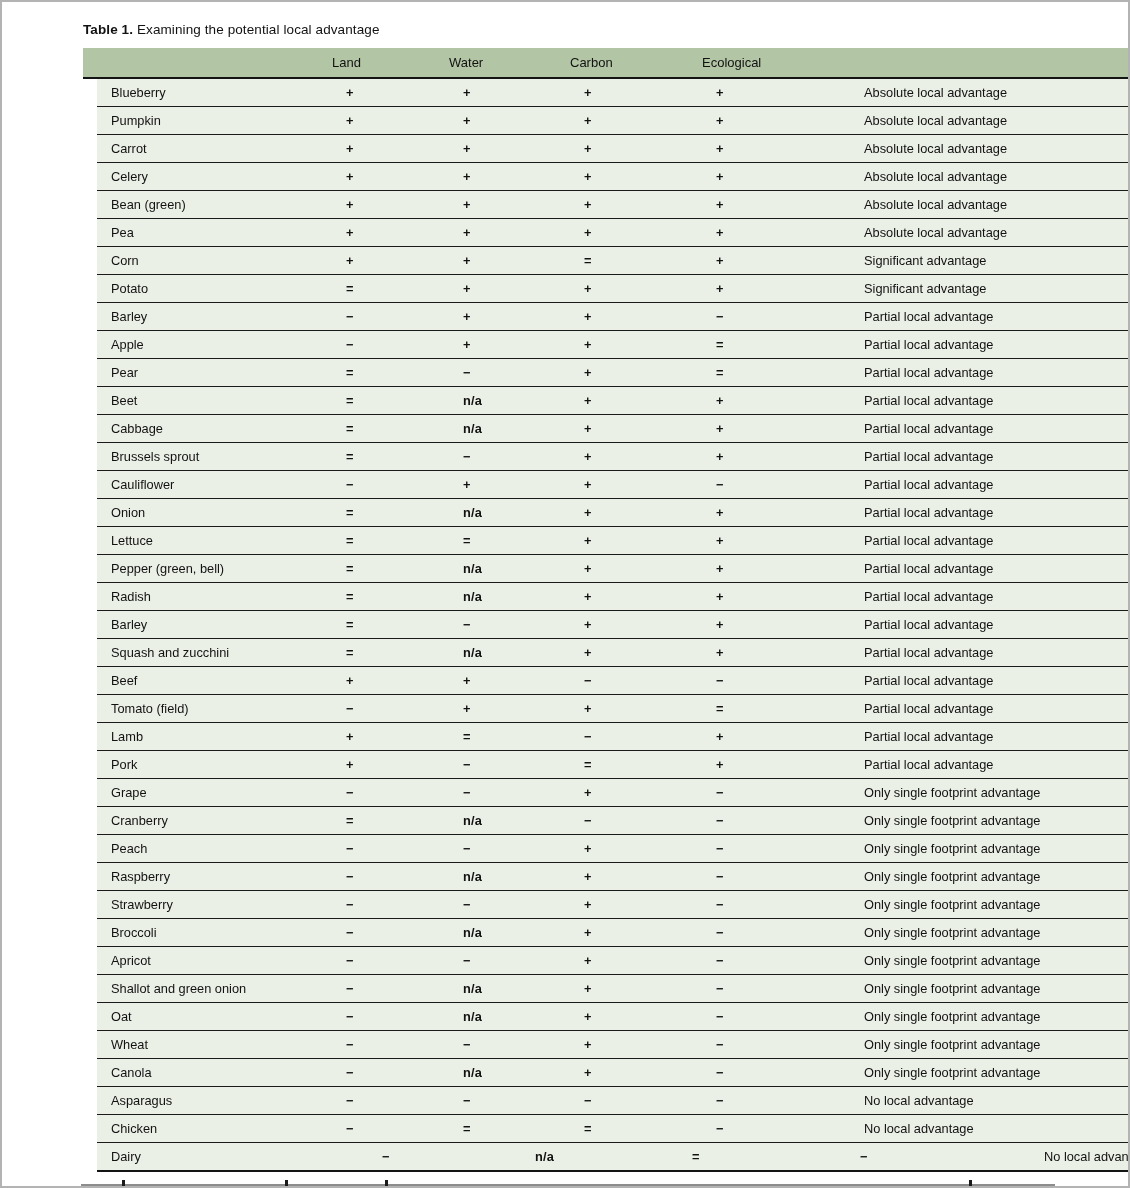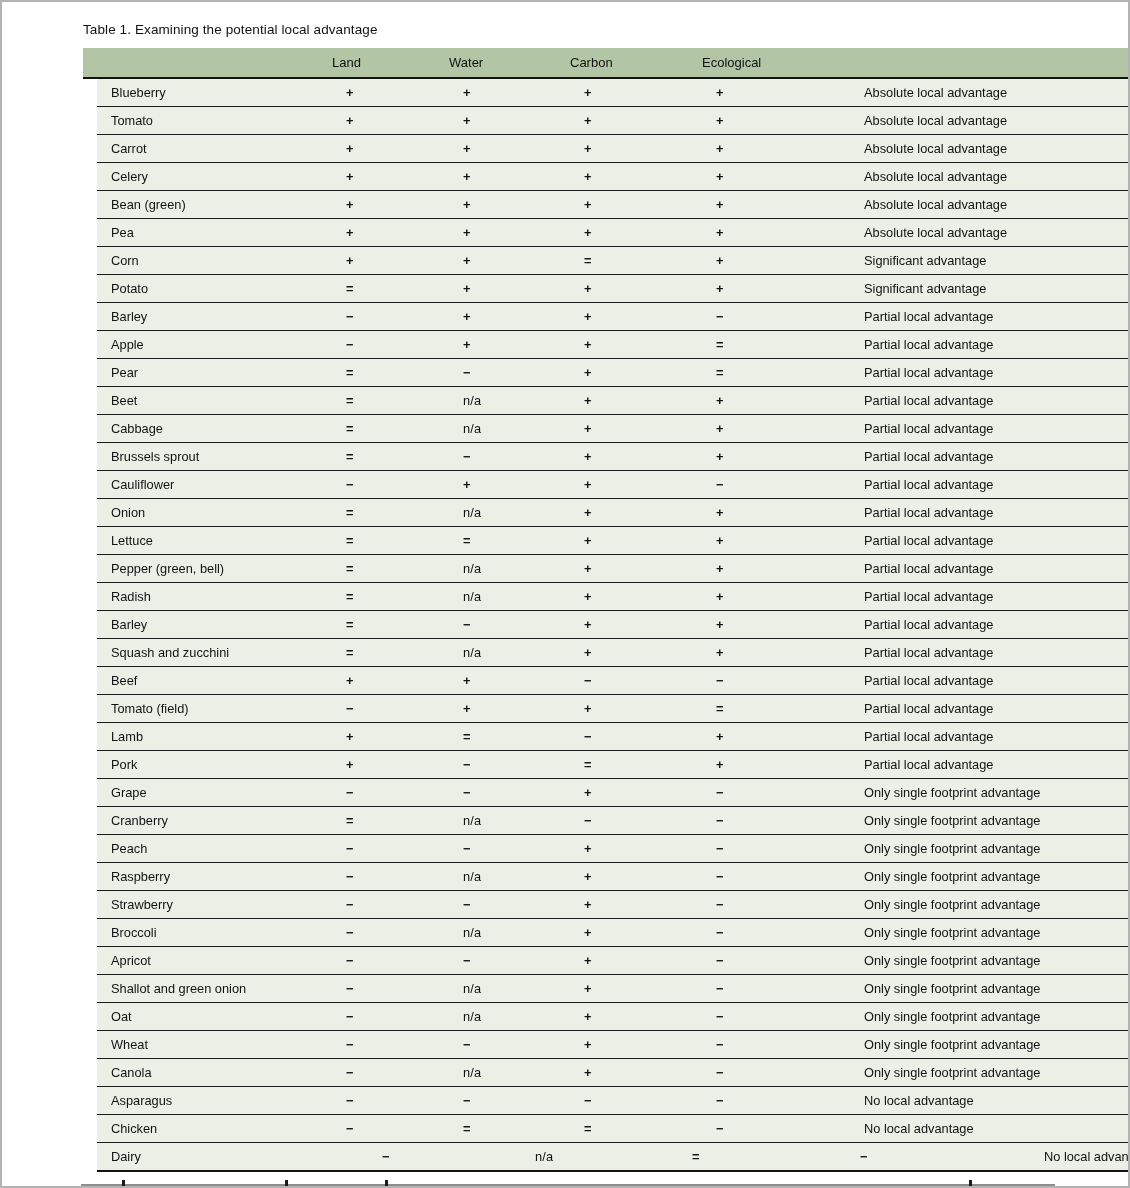--- a/index.html
+++ b/index.html
@@ -14,21 +14,21 @@
     color: #121212;
   }
 
   .caption {
     position: absolute;
     left: 81px; top: 20px;
     font-size: 13.5px;
     letter-spacing: 0.1px;
     white-space: nowrap;
   }
-  .caption .cap-label { font-weight: normal; }
+  .caption .cap-label { font-weight: bold; }
 
   .adv-table {
     position: absolute;
     left: 81px; top: 46px;
     width: 1053px;
   }
 
   .grid-cols {
     display: grid;
     grid-template-columns: 249px 117px 121px 132px 148px 1fr;
@@ -48,21 +48,21 @@
   .row {
     height: 27px;
     border-bottom: 1px solid #1b1b1b;
     font-size: 12.8px;
   }
   .row:last-child { border-bottom: 2px solid #141414; gap: 36px; }
 
   .cell { white-space: nowrap; overflow: hidden; }
   .cell.name { padding-left: 14px; }
   .cell.sym  { font-weight: bold; letter-spacing: 0.2px; }
-  .cell.sym.na { font-weight: normal; }
+  .cell.sym.na { font-weight: bold; }
   .cell.adv  { padding-right: 0; }
 
   
   .footnote-frag {
     position: absolute;
     left: 79px; bottom: 0;
     width: 974px; height: 6px;
   }
   .footnote-frag .smear {
     position: absolute; left: 0; right: 0; bottom: 0;
@@ -94,21 +94,21 @@
   <div class="tbody" id="tbody">
       <div class="row grid-cols">
       <div class="cell name">Blueberry</div>
       <div class="cell sym">+</div>
       <div class="cell sym">+</div>
       <div class="cell sym">+</div>
       <div class="cell sym">+</div>
       <div class="cell adv">Absolute local advantage</div>
     </div>
       <div class="row grid-cols">
-      <div class="cell name">Tomato</div>
+      <div class="cell name">Pumpkin</div>
       <div class="cell sym">+</div>
       <div class="cell sym">+</div>
       <div class="cell sym">+</div>
       <div class="cell sym">+</div>
       <div class="cell adv">Absolute local advantage</div>
     </div>
       <div class="row grid-cols">
       <div class="cell name">Carrot</div>
       <div class="cell sym">+</div>
       <div class="cell sym">+</div>

